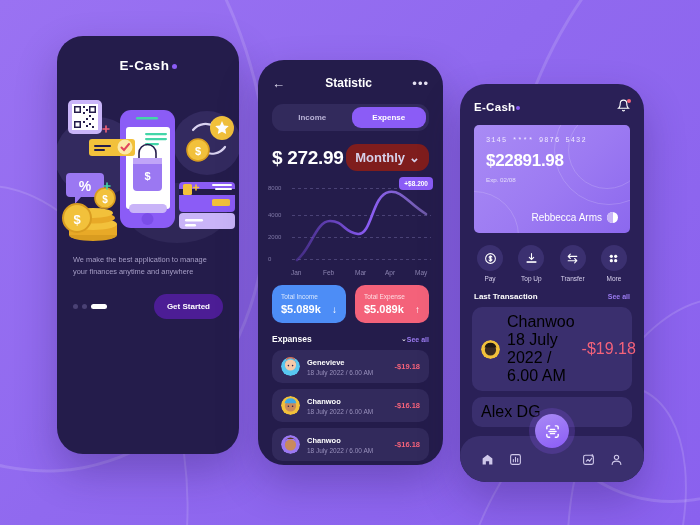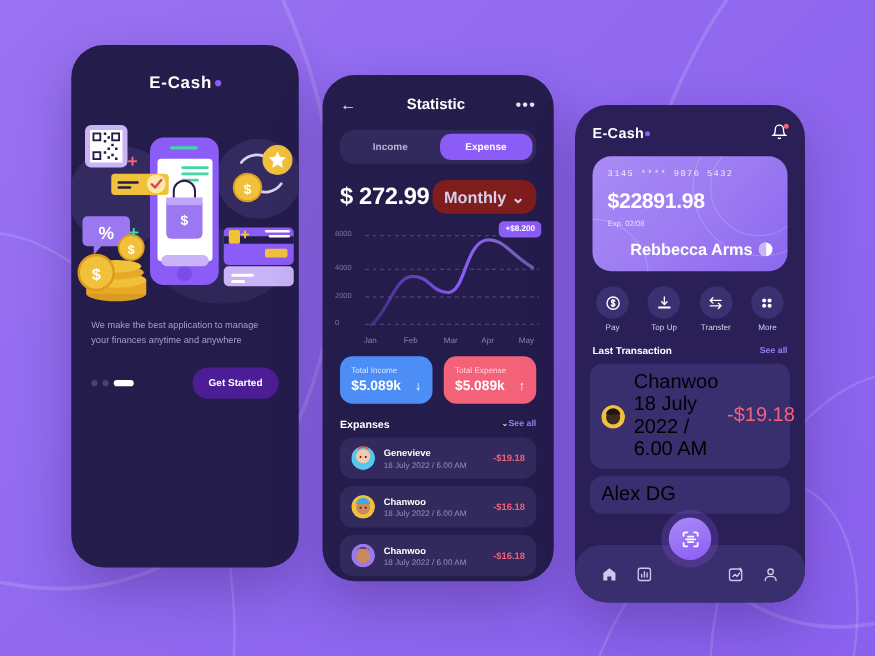--- a/index.html
+++ b/index.html
@@ -117,32 +117,32 @@
   .amt.pos { color:#fff; }
 
   
   #phone3 { left: 460px; top: 84px; width: 184px; height: 398px; background:#2A2057; }
   .p3-top { display:flex; align-items:center; padding: 15px 14px 0 14px; }
   .p3-brand { color:#fff; font-size:11.5px; font-weight:700; flex:1; letter-spacing:0.3px;}
   .p3-brand .dot { display:inline-block; width:4px;height:4px;border-radius:50%;background:#8B5CF6; margin-left:1px; vertical-align:1px;}
   .bell { position:relative; color:#fff; font-size:12px; cursor:pointer; }
   .bell::after { content:""; position:absolute; right:-1px; top:0px; width:4px;height:4px;border-radius:50%;background:#F4627A; }
   .credit {
-    margin: 10px 14px 0 14px; height: 92px; border-radius: 15px; position:relative; overflow:hidden;
+    margin: 10px 14px 0 14px; height: 108px; border-radius: 5px; position:relative; overflow:hidden;
     background: linear-gradient(135deg,#A98BF5 0%, #9C7AF2 55%, #8C68EE 100%);
     padding: 11px 12px;
   }
   .credit .ring { position:absolute; border-radius:50%; border:1.5px solid rgba(255,255,255,0.17); }
   .cr1 { width:110px;height:110px; right:-34px; top:-30px; }
   .cr2 { width:78px;height:78px; right:-16px; top:-14px; }
   .cr3 { width:90px;height:90px; left:-45px; bottom:-48px; }
   .cnum { color:#F0EAFF; font-size:7px; font-family:"Liberation Mono", monospace; letter-spacing:1.1px; }
   .cbal { color:#fff; font-size:17px; font-weight:700; margin-top:7px; letter-spacing:-0.3px;}
   .cexp { color:rgba(255,255,255,0.72); font-size:6.2px; margin-top:5px; }
-  .cname { position:absolute; right:12px; bottom:10px; color:#fff; font-size:13px; font-weight:700;
+  .cname { position:absolute; right:12px; bottom:10px; color:#fff; font-size:10px; font-weight:400;
            display:flex; align-items:center; gap:5px;text-align:center; }
   .mc { width:11px;height:11px;border-radius:50%;background:#fff; position:relative; overflow:hidden;}
   .mc::after{content:"";position:absolute;left:0;top:0;width:50%;height:100%;background:#C9B4F8;}
   .acts { display:flex; justify-content:space-between; padding: 0 17px; margin-top: 12px; }
   .act { text-align:center; cursor:pointer; }
   .act .cir {
     width:26px;height:26px;border-radius:50%;background:#3B3070;
     display:flex;align-items:center;justify-content:center;margin:0 auto;
     color:#fff; font-size:11px;
   }

